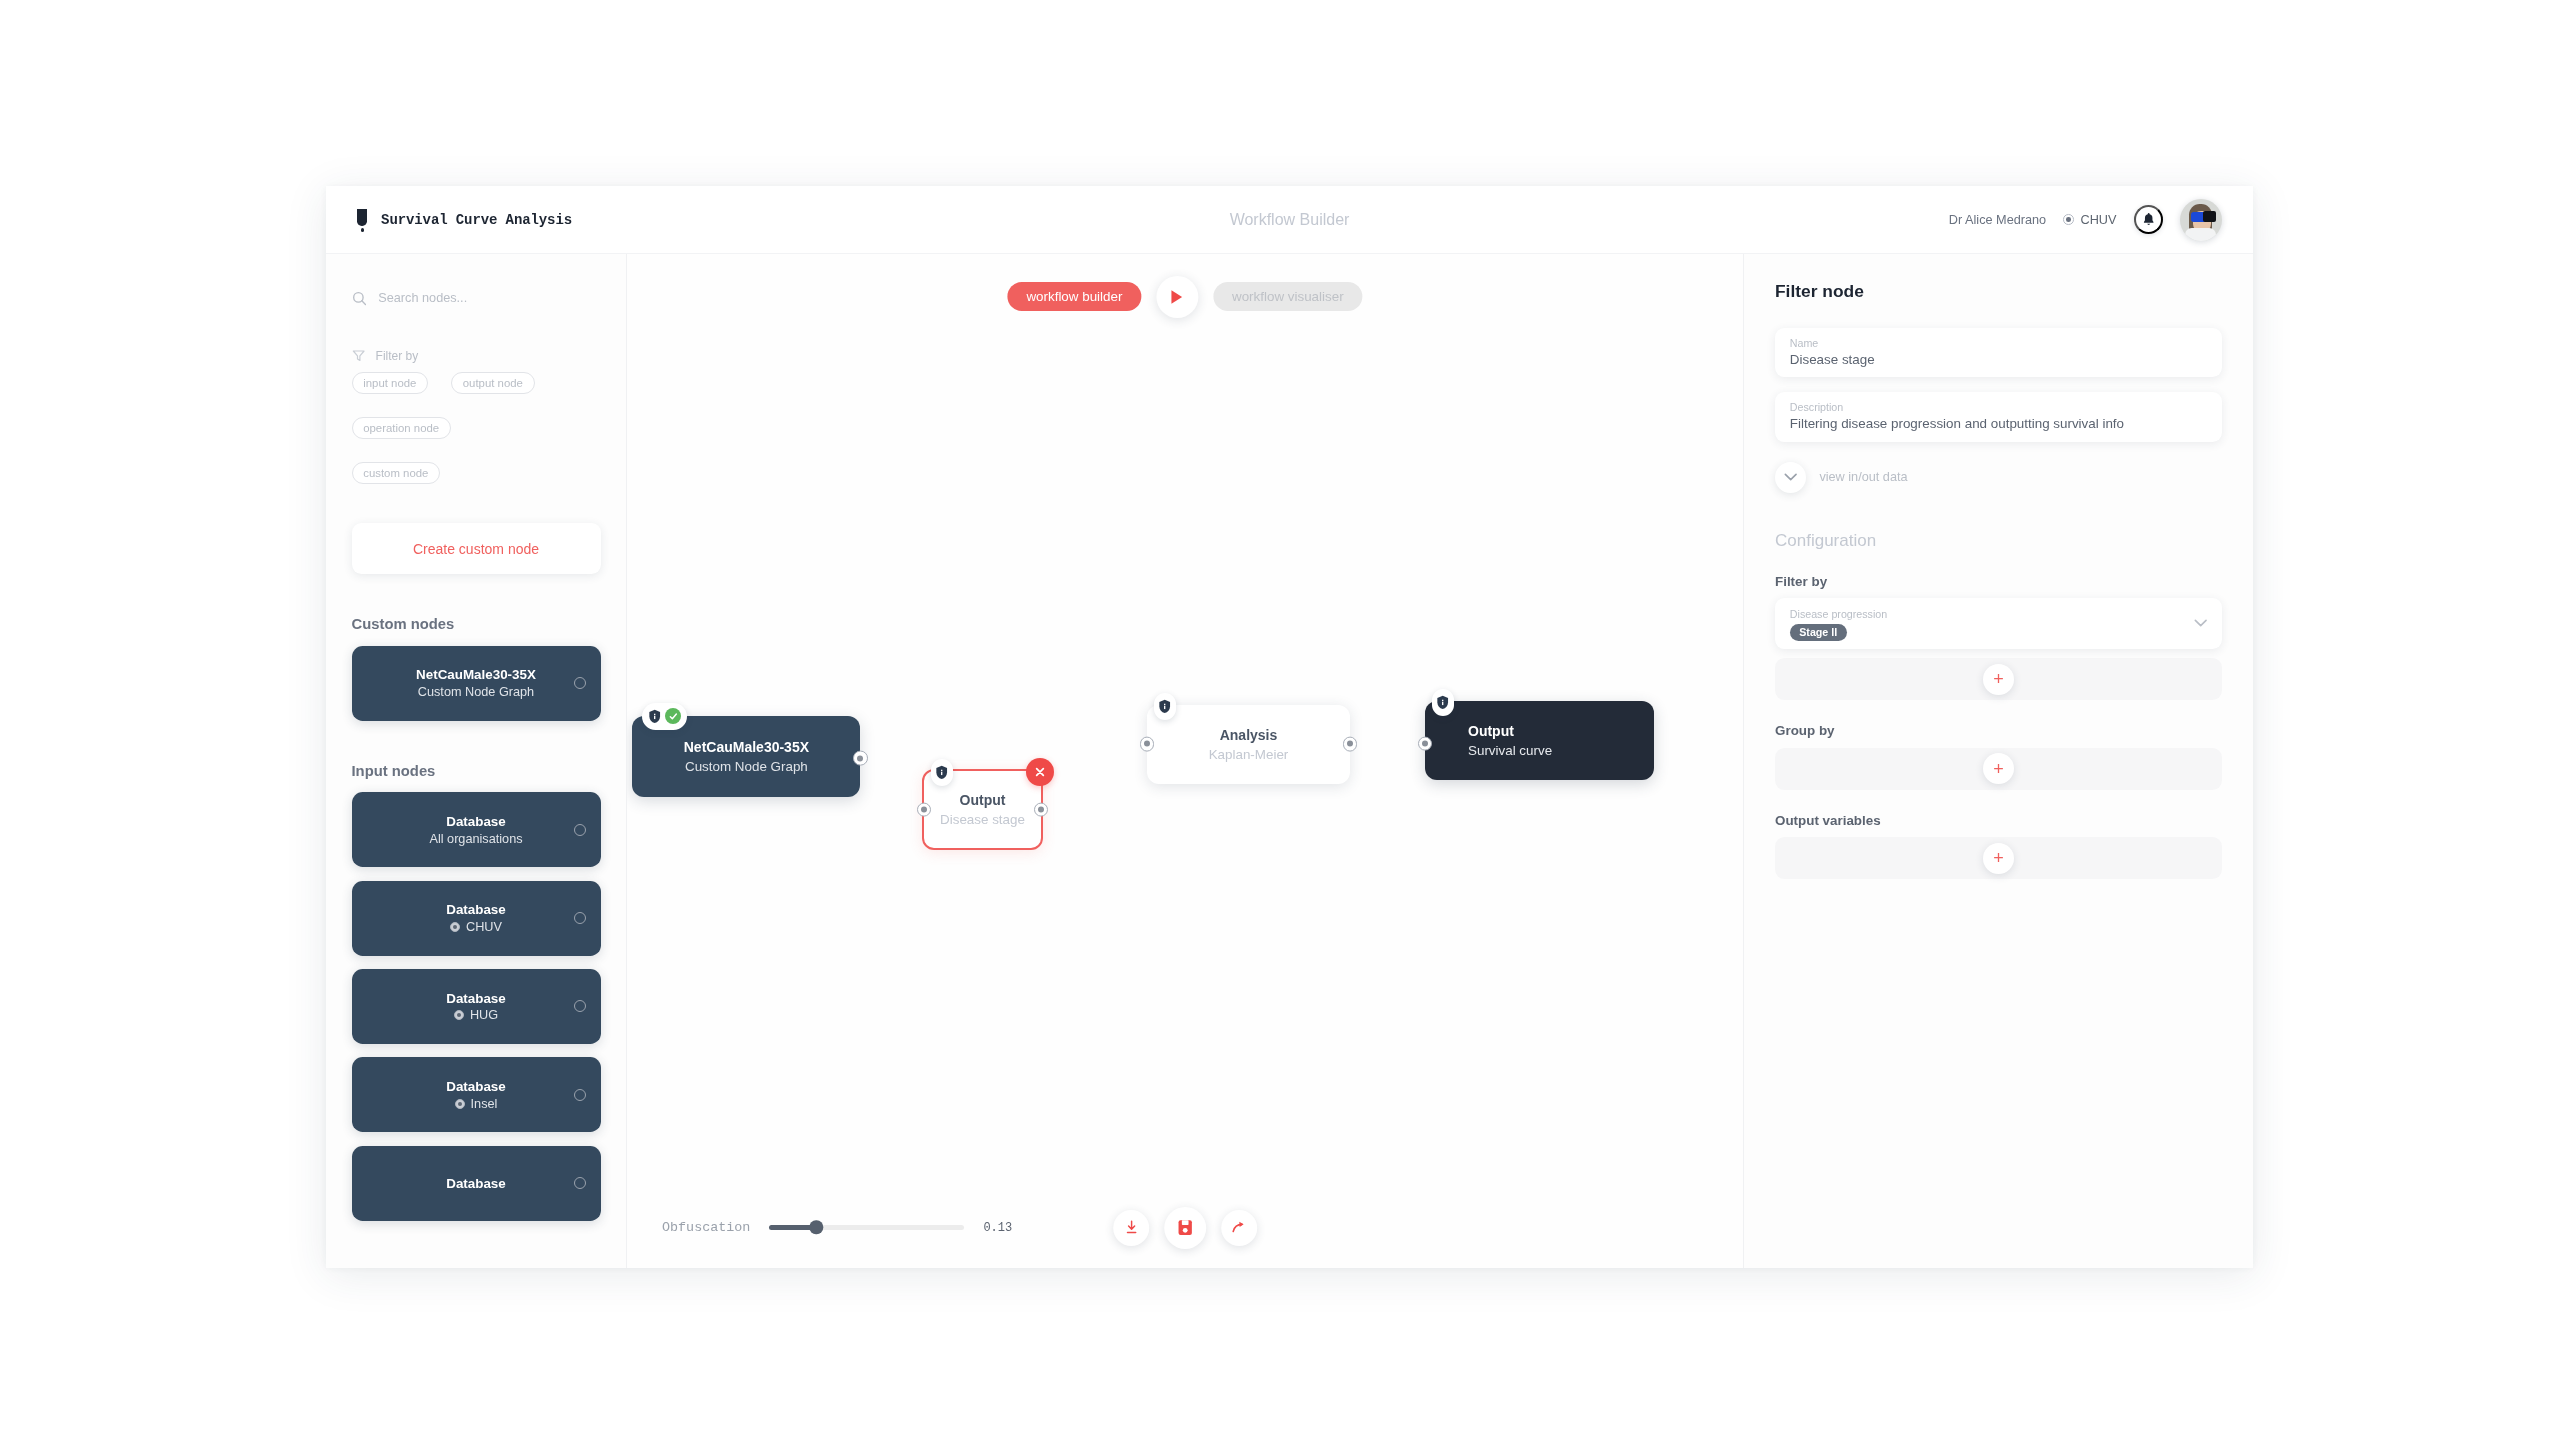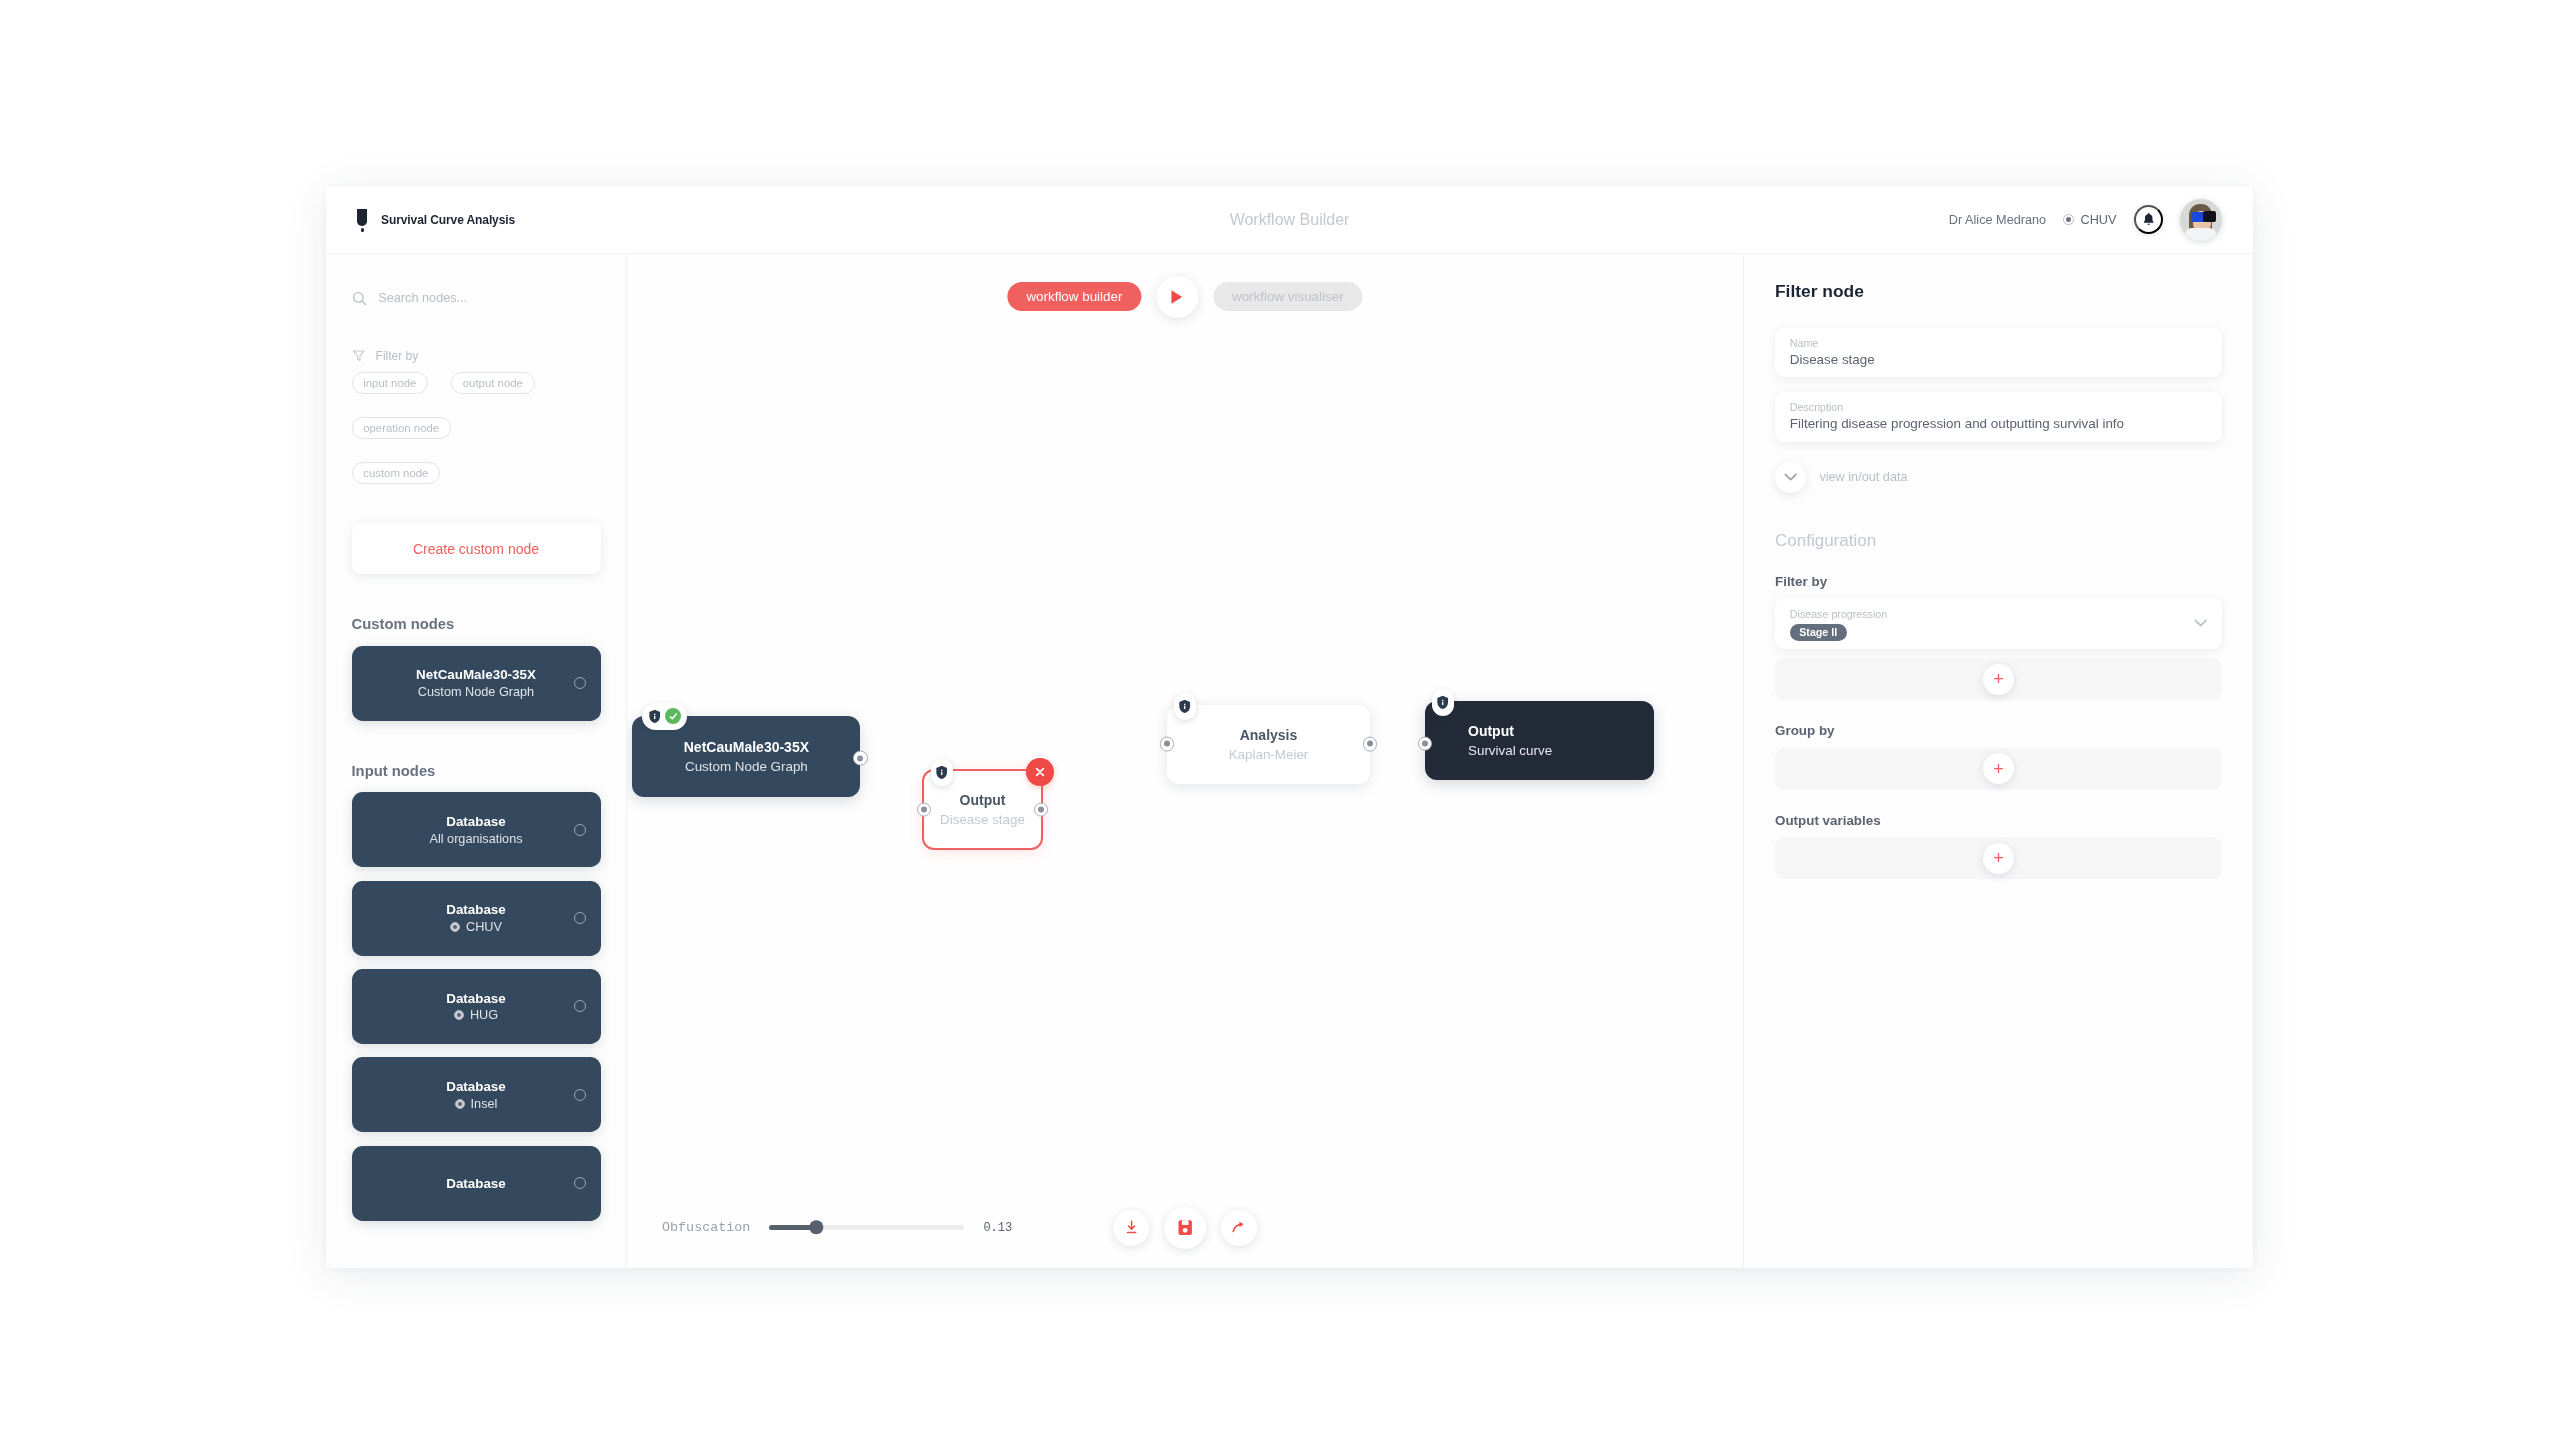--- a/index.html
+++ b/index.html
@@ -35,21 +35,21 @@
     display: flex; flex-direction: column; align-items: center; justify-content: flex-end;
   }
   .logo-mark .lm-bar {
     width: 10px; height: 17.4px; background: #1d2532;
     border-radius: 0 0 4.7px 4.7px;
   }
   .logo-mark .lm-dot {
     width: 3.4px; height: 3.4px; border-radius: 50%; background: #1d2532; margin-top: 2px;
   }
   #app-title {
-    font-size: 12px; font-weight: bold; color: #1d2532; letter-spacing: -0.1px;
+    font-size: 14px; font-weight: bold; color: #1d2532; letter-spacing: -0.1px; font-family: Liberation Mono, monospace;
   }
   #header-center {
     position: absolute; left: 0; right: 0; text-align: center;
     font-size: 16px; color: #c3c8d1; pointer-events: none;
   }
   .hdr-right {
     margin-left: auto; display: flex; align-items: center; gap: 17px; padding-right: 31px;
   }
   #user-name { font-size: 12.7px; color: #6a7280; }
   .org-chip { display: flex; align-items: center; gap: 6.7px; font-size: 12.7px; color: #5d6570; }
@@ -456,21 +456,21 @@
           </svg>
         </button>
         <div class="g-inner">
           <div class="g-title">Output</div>
           <div class="g-sub">Disease stage</div>
         </div>
         <span class="port in" style="top:50%;"></span>
         <span class="port out" style="top:50%;"></span>
       </div>
 
-      <div class="gnode light" style="left:540px; top:451px; width:203px; height:79px;">
+      <div class="gnode light" style="left:520px; top:451px; width:203px; height:79px;">
         <div class="badge-wrap" style="left:6.7px; top:-12px; padding:0 4.7px;">
           <svg class="badge-shield" viewBox="0 0 20 22">
             <path d="M10 1 L18 4.5 v6.5 c0 5-3.5 8.4-8 9.9 -4.5-1.5-8-4.9-8-9.9V4.5z" fill="#2b3a4d"></path>
             <rect x="9" y="7" width="2" height="2" fill="#fff"></rect>
               <rect x="9" y="10" width="2" height="5" fill="#fff"></rect>
           </svg>
         </div>
         <div class="g-inner">
           <div class="g-title">Analysis</div>
           <div class="g-sub">Kaplan-Meier</div>

